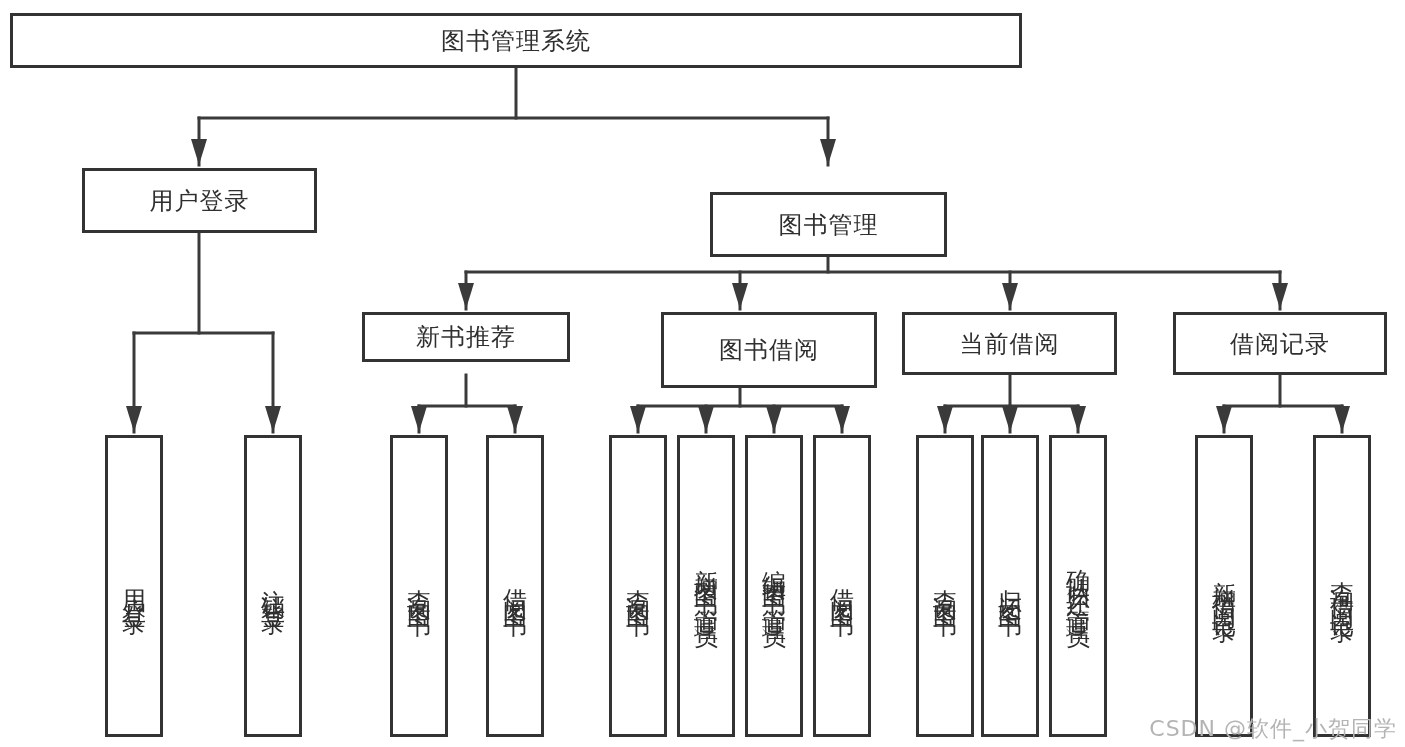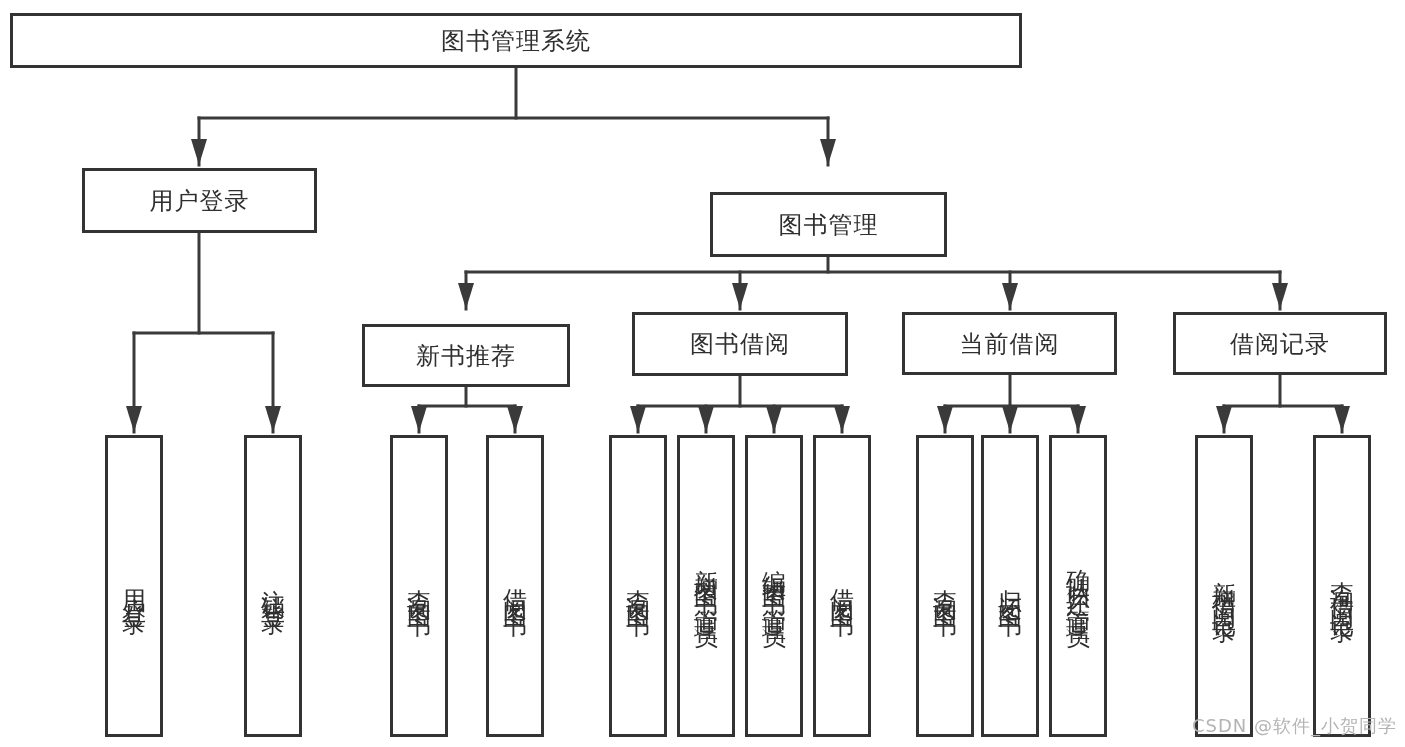--- a/index.html
+++ b/index.html
@@ -29,21 +29,21 @@
     text-orientation:mixed;
     letter-spacing:8px;
     line-height:1;
     white-space:nowrap;
   }
   #watermark{
     position:absolute;
     right:8px;
     top:714px;
     z-index:3;
-    font-size:18px;
+    font-size:22px;
     color:#b4b4b4;
     letter-spacing:1px;
     white-space:nowrap;
   }
 </style>
 </head>
 <body>
 
 <div id="stage">
 
@@ -115,24 +115,24 @@
     <span>图书管理系统</span>
   </div>
 
   <div class="box" style="left:82px;top:168px;width:235px;height:65px;">
     <span>用户登录</span>
   </div>
   <div class="box" style="left:710px;top:168px;width:237px;height:65px;margin-top:24px;">
     <span>图书管理</span>
   </div>
 
-  <div class="box" style="left:362px;top:324px;width:208px;height:63px;">
+  <div class="box" style="left:362px;top:312px;width:208px;height:50px;">
     <span>新书推荐</span>
   </div>
-  <div class="box" style="left:632px;top:312px;width:216px;height:64px;font-family:Liberation Serif, serif;">
+  <div class="box" style="left:661px;top:312px;width:216px;height:76px;font-family:Liberation Serif, serif;">
     <span>图书借阅</span>
   </div>
   <div class="box" style="left:902px;top:312px;width:215px;height:63px;font-family:Liberation Mono, monospace;">
     <span>当前借阅</span>
   </div>
   <div class="box" style="left:1173px;top:312px;width:214px;height:63px;">
     <span>借阅记录</span>
   </div>
 
   <div class="box v" style="left:105px;top:435px;width:58px;height:302px;">

